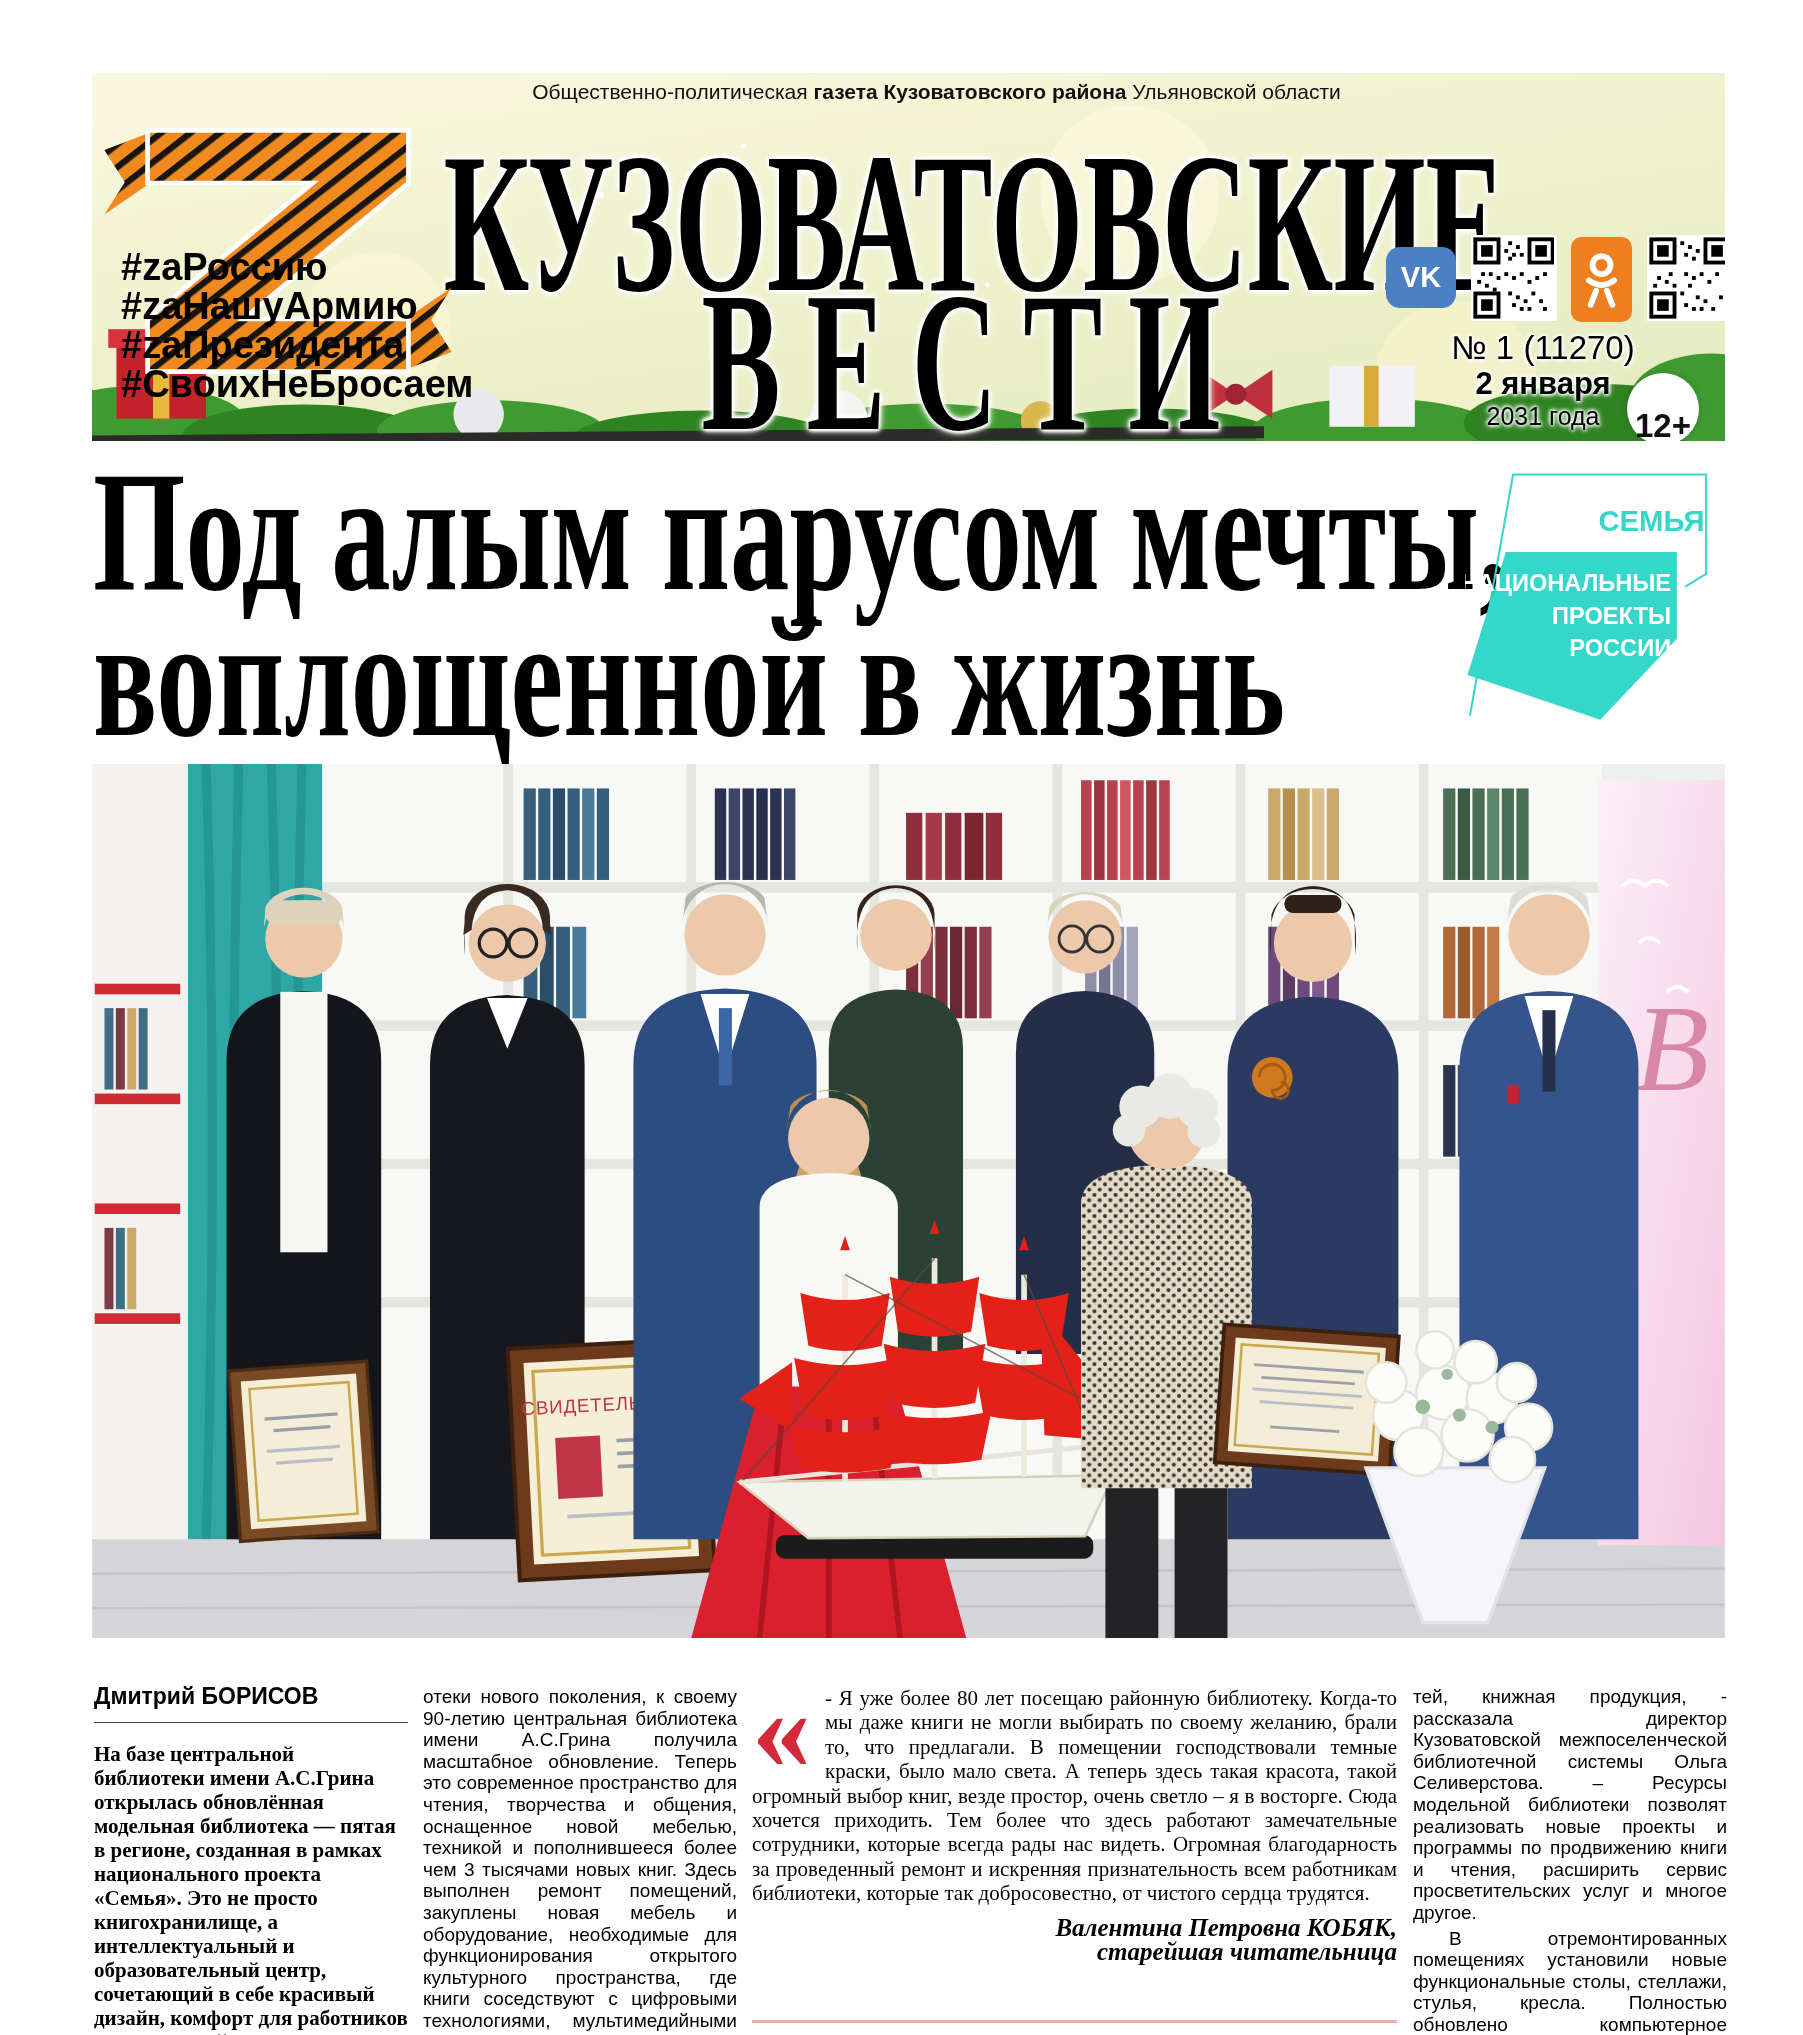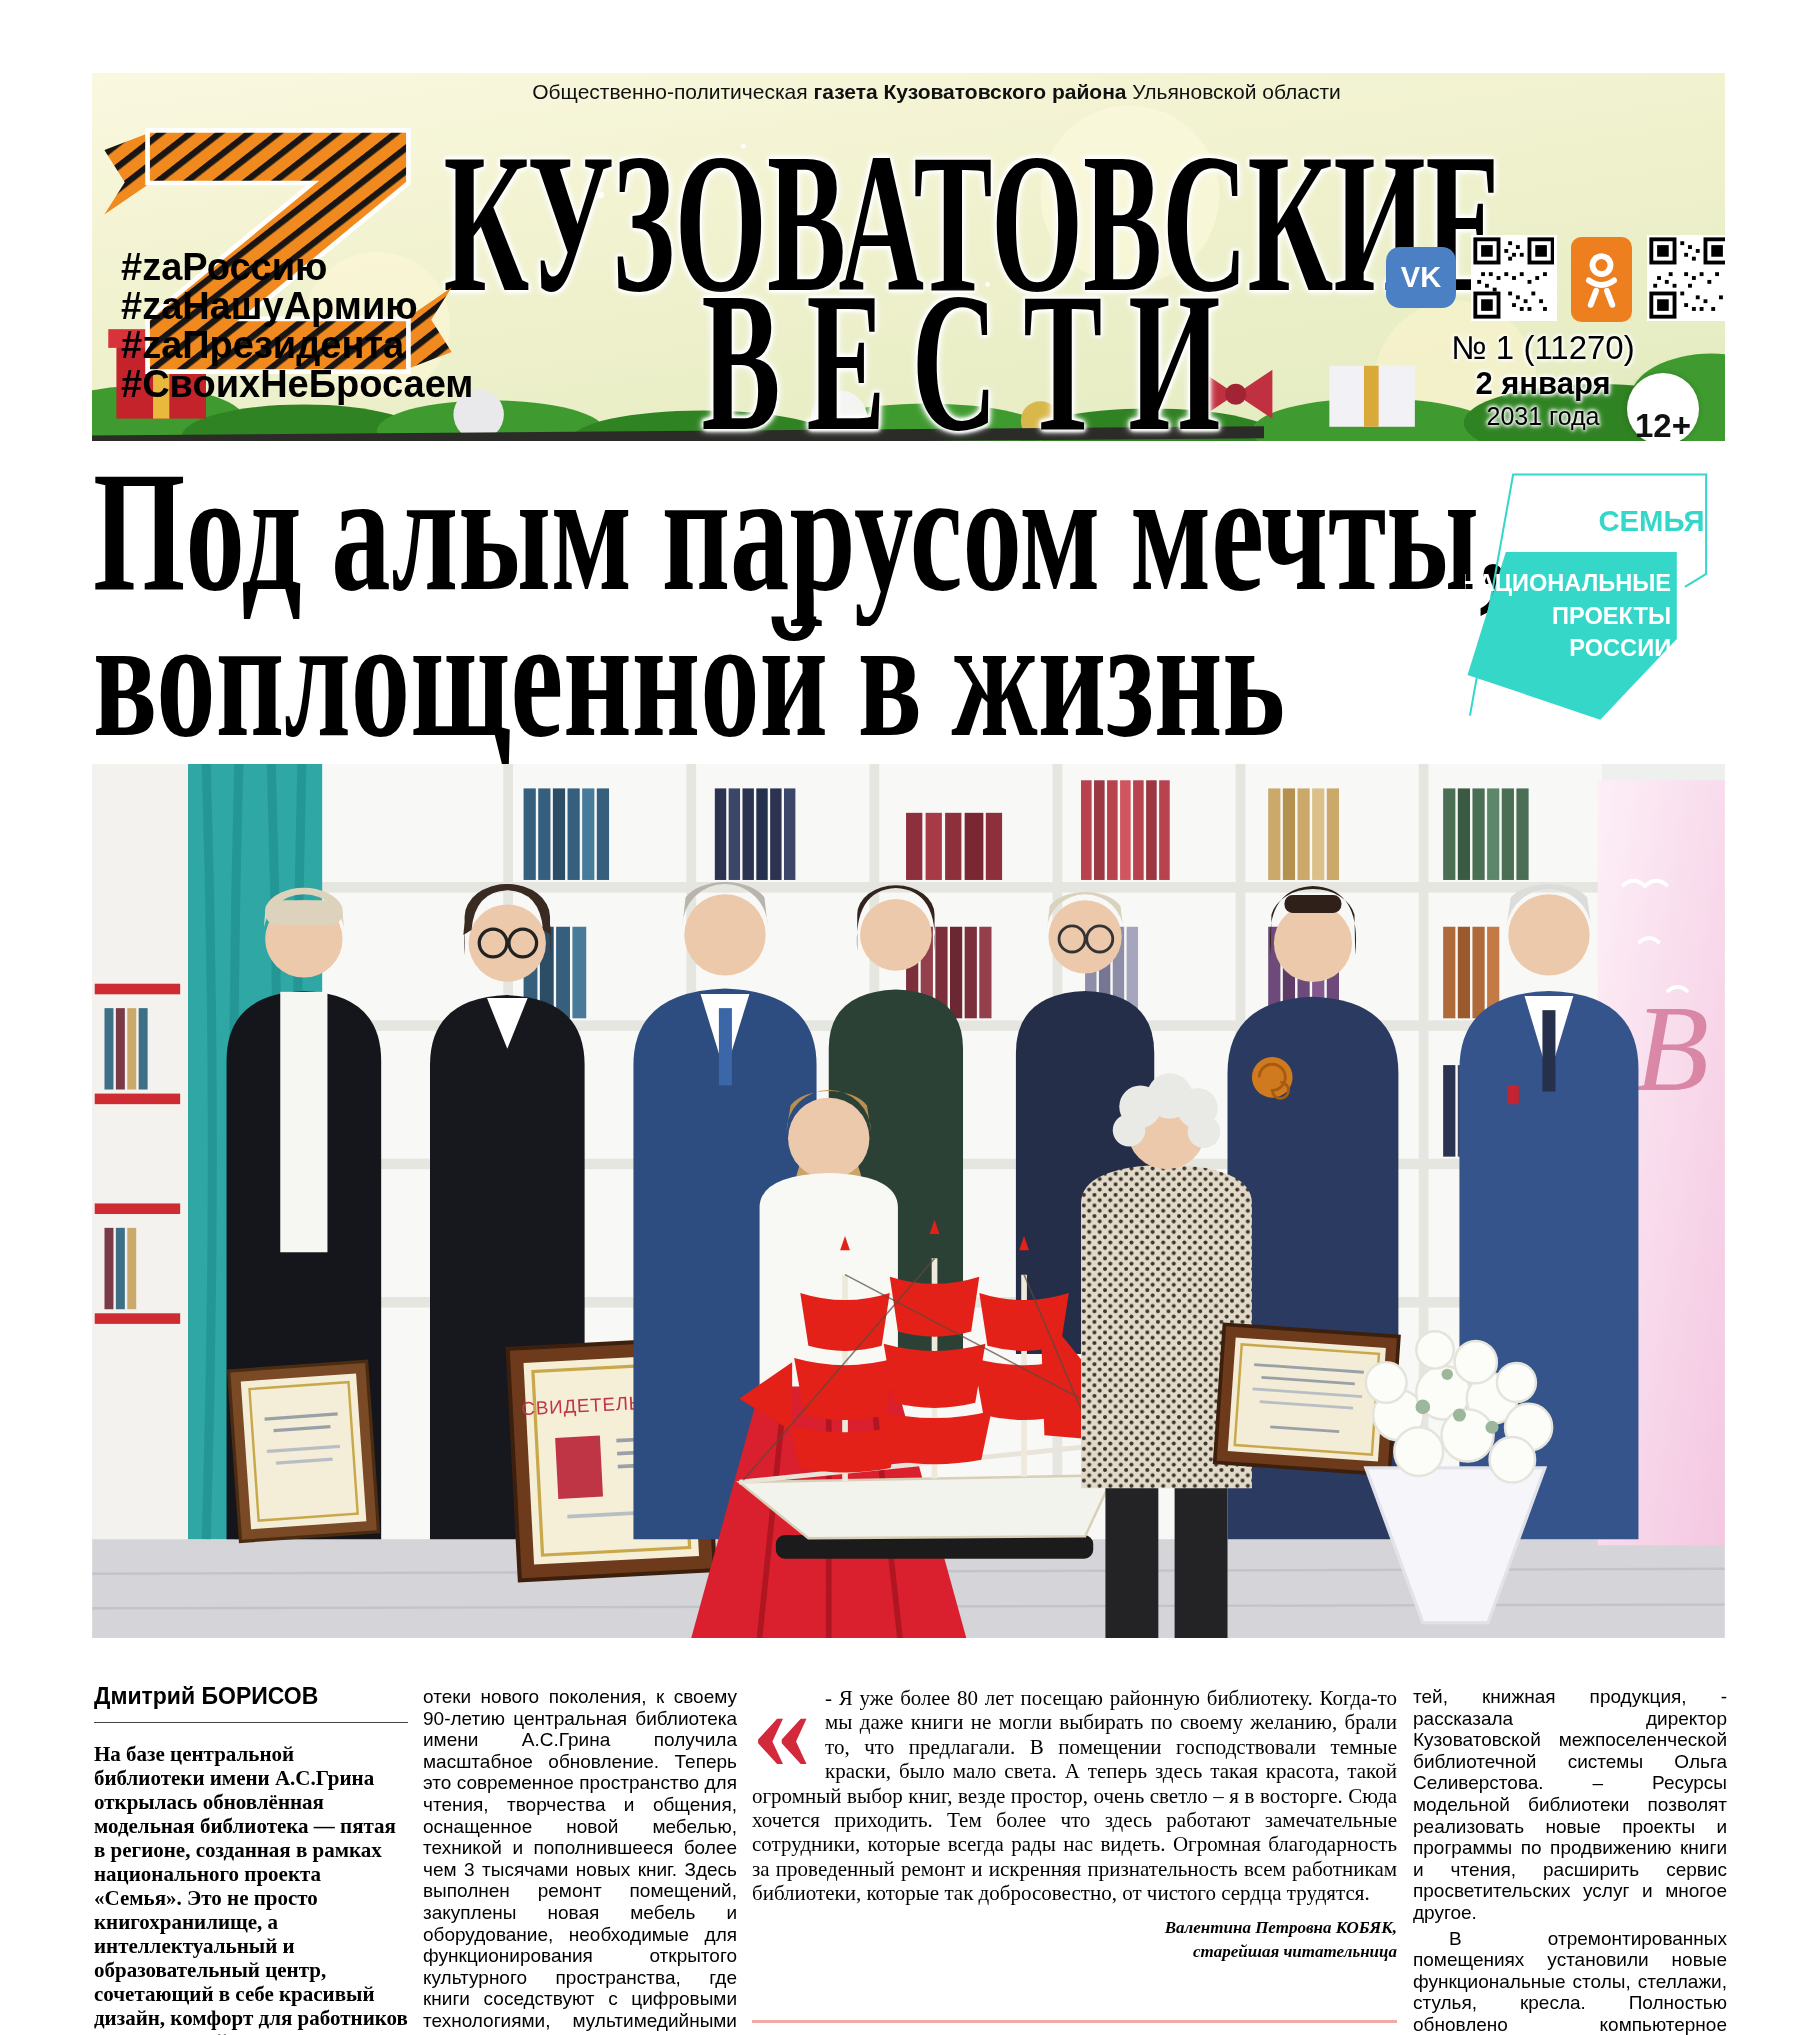--- a/index.html
+++ b/index.html
@@ -46,21 +46,21 @@
   .photo{position:absolute;left:92px;top:764px;width:1633px;height:874px;background:#eef0ee;overflow:hidden;}
 
   
   .col{position:absolute;width:314px;overflow:hidden;text-align:justify;font-size:19px;line-height:21.6px;}
   .col p{margin:0 0 4.1px 0;text-indent:36px;}
   .byline{font-size:23px;font-weight:bold;text-indent:0;border-bottom:1.6px solid #444;padding-bottom:14px;margin:0 0 19px 0;text-align:left;}
   .lede{font-family:"Liberation Serif",serif;font-weight:bold;font-size:21px;line-height:24px;text-indent:0;text-align:left;margin-bottom:21px;}
   .quote{position:absolute;left:752px;top:1686px;width:645px;font-family:"Liberation Serif",serif;
          font-size:21px;line-height:24.4px;text-align:justify;}
   .qmark{float:left;font-size:118px;line-height:0.62;color:#d2293b;font-weight:bold;margin:5.7px 14px 0 0;font-family:"Liberation Serif",serif;}
-  .attr{margin-top:10.6px;text-align:right;font-weight:bold;font-style:italic;font-size:17px;line-height:23.6px;}
+  .attr{margin-top:10.6px;text-align:right;font-weight:bold;font-style:italic;font-size:25px;line-height:23.6px;}
   .rule-pink{position:absolute;left:752px;top:2020px;width:645px;height:3.3px;background:#f2a9a3;}
 </style>
 </head>
 <body>
 
 <div class="page">
 
   <div class="banner">
 
     <svg class="deco" viewBox="0 0 4012 905" preserveAspectRatio="none">

